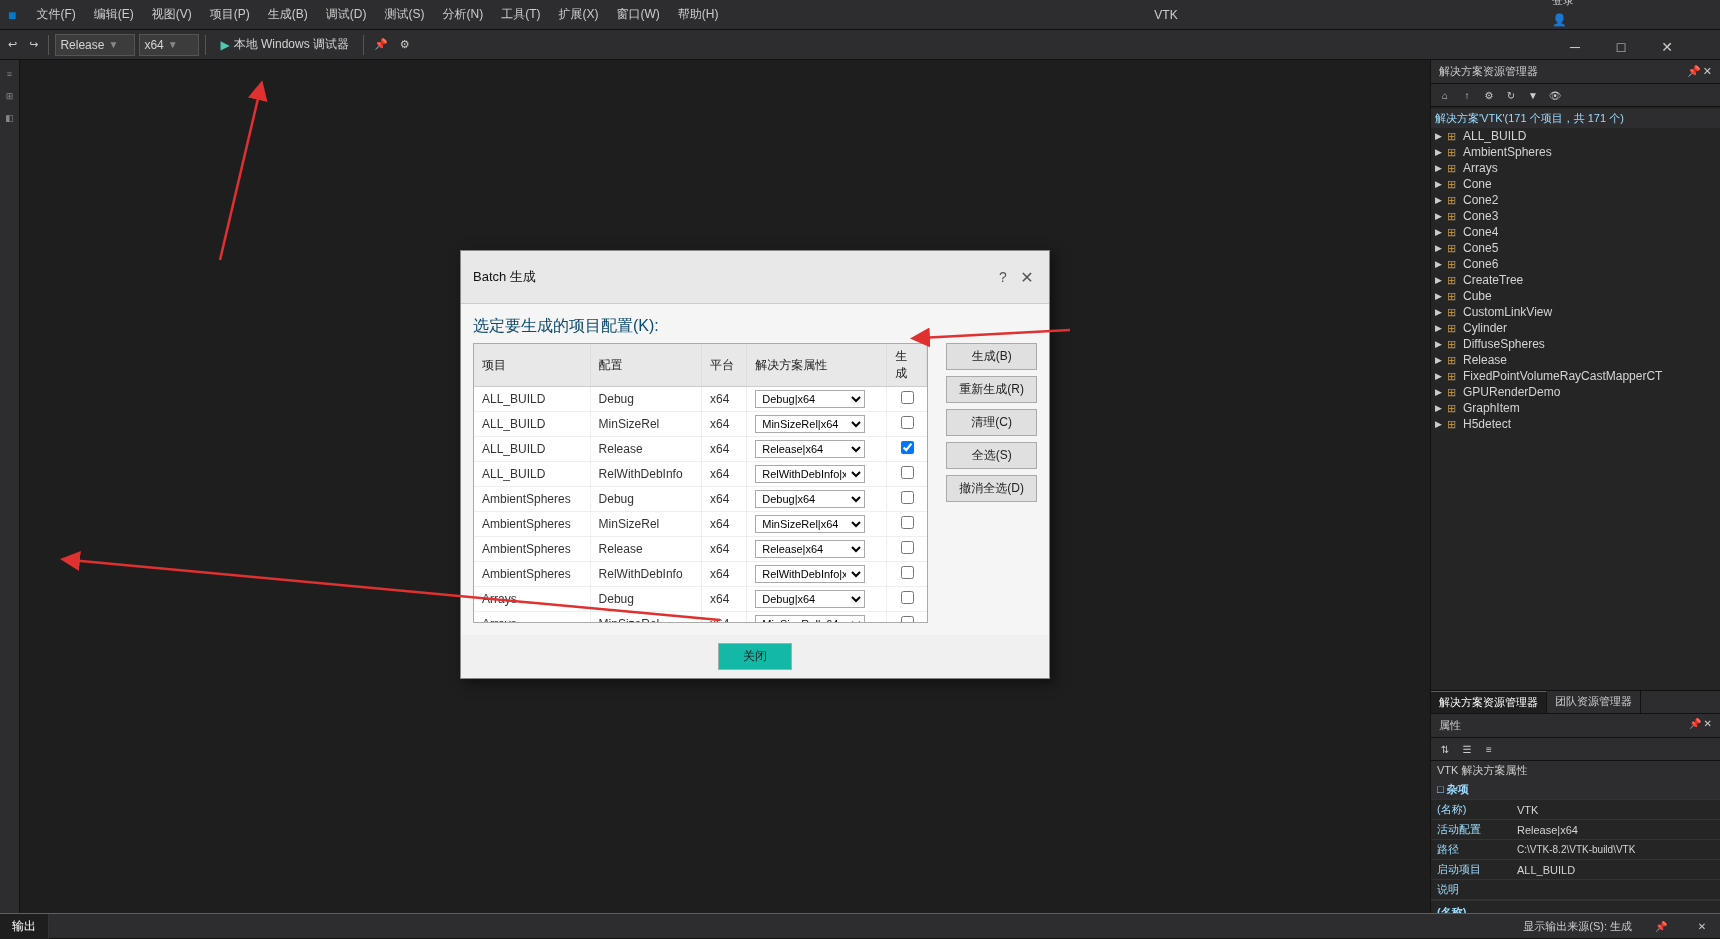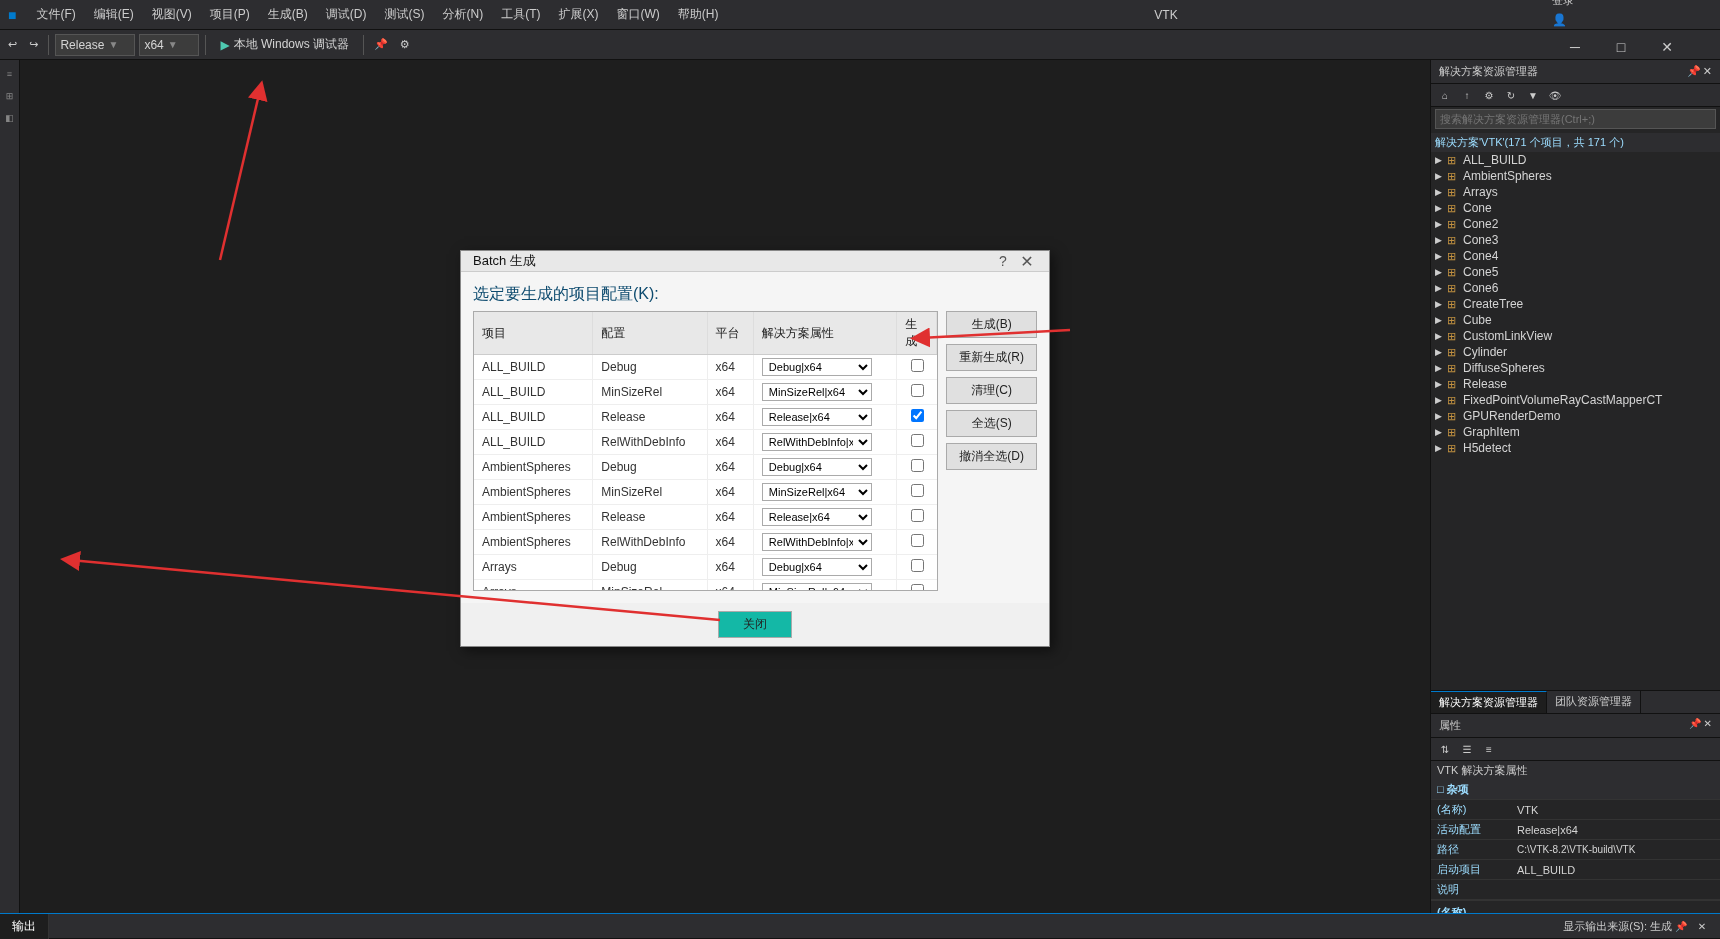--- a/index.html
+++ b/index.html
@@ -311,36 +311,36 @@
       border-right: 1px solid #333;
     }
     .output-tab.active {
       background: #1e1e1e;
       color: #fff;
       text-align: center;
     }
     .output-toolbar {
       display: flex;
       align-items: center;
-      gap: 0;
+      gap: 20px;
       padding: 0 8px;
       margin-left: auto;
     }
     .dialog {
       background: #f0f0f0;
       border: 1px solid #888;
       width: 590px;
       box-shadow: 4px 4px 12px rgba(0,0,0,0.5);
       position: absolute;
       top: 190px;
       left: 440px;
     }
     .dialog-title {
       background: #e8e8e8;
-      padding: 0 12px;
+      padding: 16px 12px;
       font-size: 13px;
       color: #222;
       display: flex;
       align-items: center;
       justify-content: space-between;
       border-bottom: 1px solid #ccc;
       gap: 19px;
     }
     .dialog-title-text {
       font-weight: normal;
@@ -442,21 +442,21 @@
     .dialog-close-btn {
       background: #14b8a6;
       border: 1px solid #aaa;
       padding: 4px 24px;
       font-size: 12px;
       cursor: pointer;
       color: #222;
     }
     .dialog-content-row {
       display: flex;
-      gap: 0;
+      gap: 10px;
     }
 
     
     svg.arrow-svg {
       position: absolute;
       pointer-events: none;
       z-index: 50;
     }
 
     
@@ -719,23 +719,20 @@
         <span style="cursor:pointer;color:#ccc;">✕</span>
       </div>
     </div>
     <div class="right-panel-toolbar">
       <div class="rp-btn">⌂</div>
       <div class="rp-btn">↑</div>
       <div class="rp-btn">⚙</div>
       <div class="rp-btn">↻</div>
       <div class="rp-btn">▼</div>
       <div class="rp-btn">👁</div>
-    </div>
-    <div style="padding:2px 4px;">
-      <input class="search-box" type="text" placeholder="搜索解决方案资源管理器(Ctrl+;)" style="">
     </div>
     <div class="tree-area">
       <div class="tree-solution">解决方案'VTK'(171 个项目，共 171 个)</div>
       <div id="tree-items-container">
           <div class="tree-item">
       <span class="tree-expand">▶</span>
       <span class="tree-icon" style="color:#c09040;">⊞</span>
       <span>ALL_BUILD</span>
     </div>
           <div class="tree-item">

